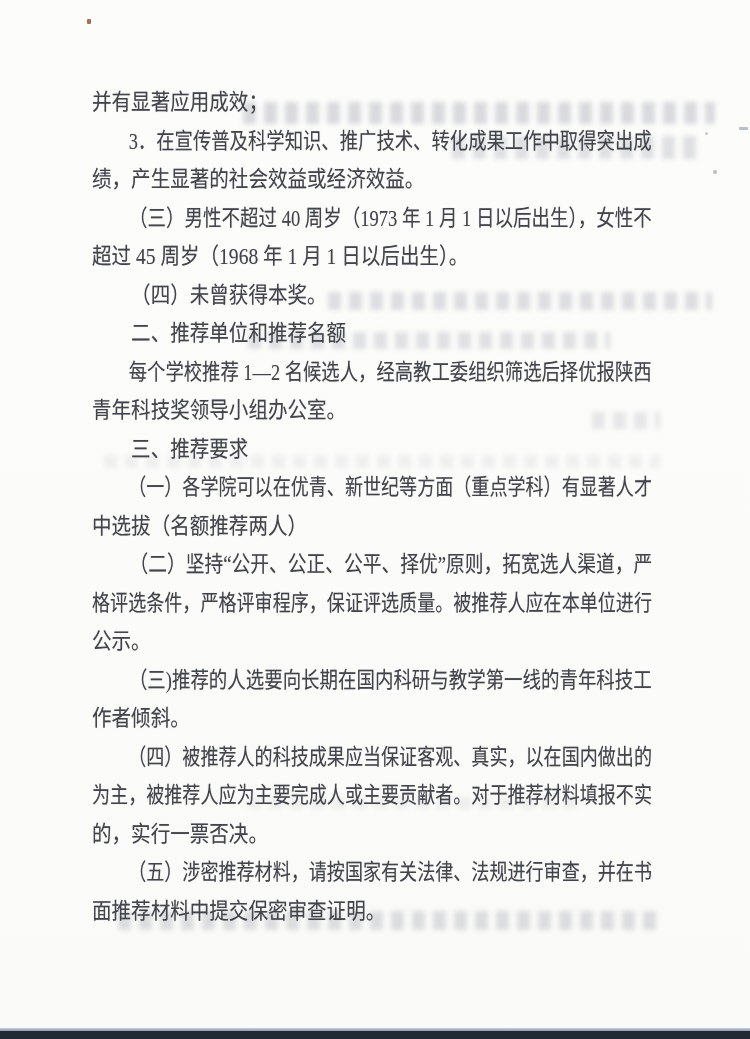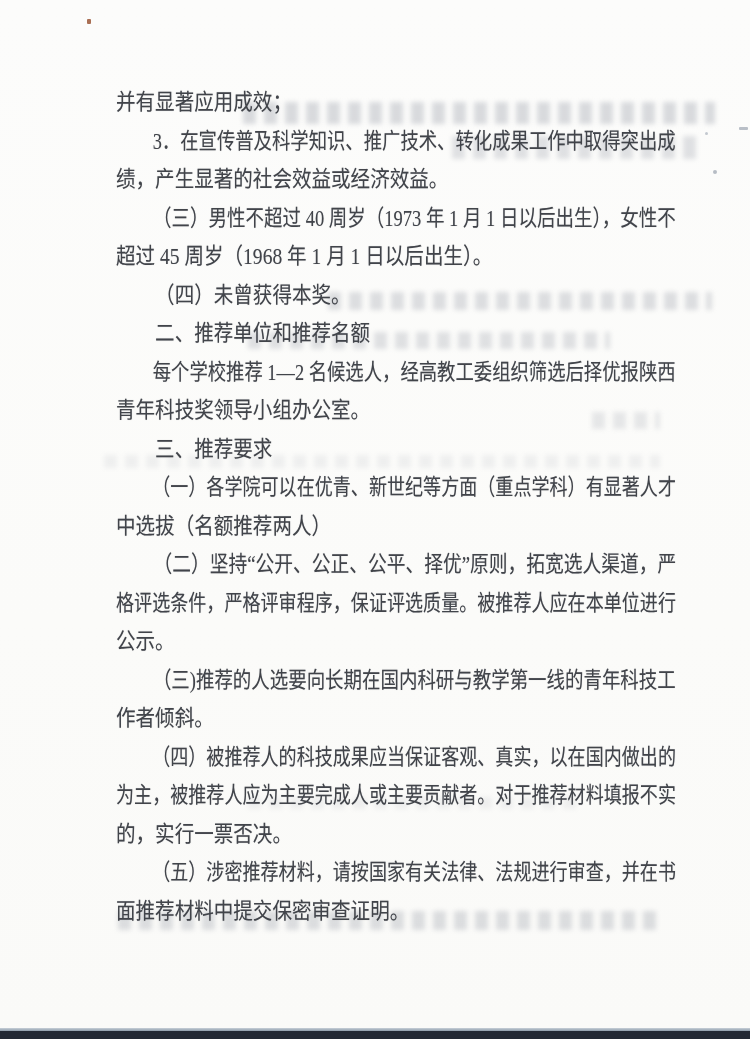--- a/index.html
+++ b/index.html
@@ -10,21 +10,21 @@
   }
   .scan-page{
     position:relative;
     width:750px;height:1039px;
     overflow:hidden;
     background:linear-gradient(180deg,#fcfcfb 0%,#fbfbf9 60%,#fafaf8 100%);
   }
   
   .text-block{
     position:absolute;
-    left:116px;top:84px;
+    left:92px;top:84px;
     width:560px;
     color:#41444a;
     font-size:23px;
     text-shadow:0 0 1px rgba(80,84,92,.35);
   }
   .line{
     height:38.5px;
     line-height:38.5px;
     white-space:nowrap;
     transform-origin:0 50%;

